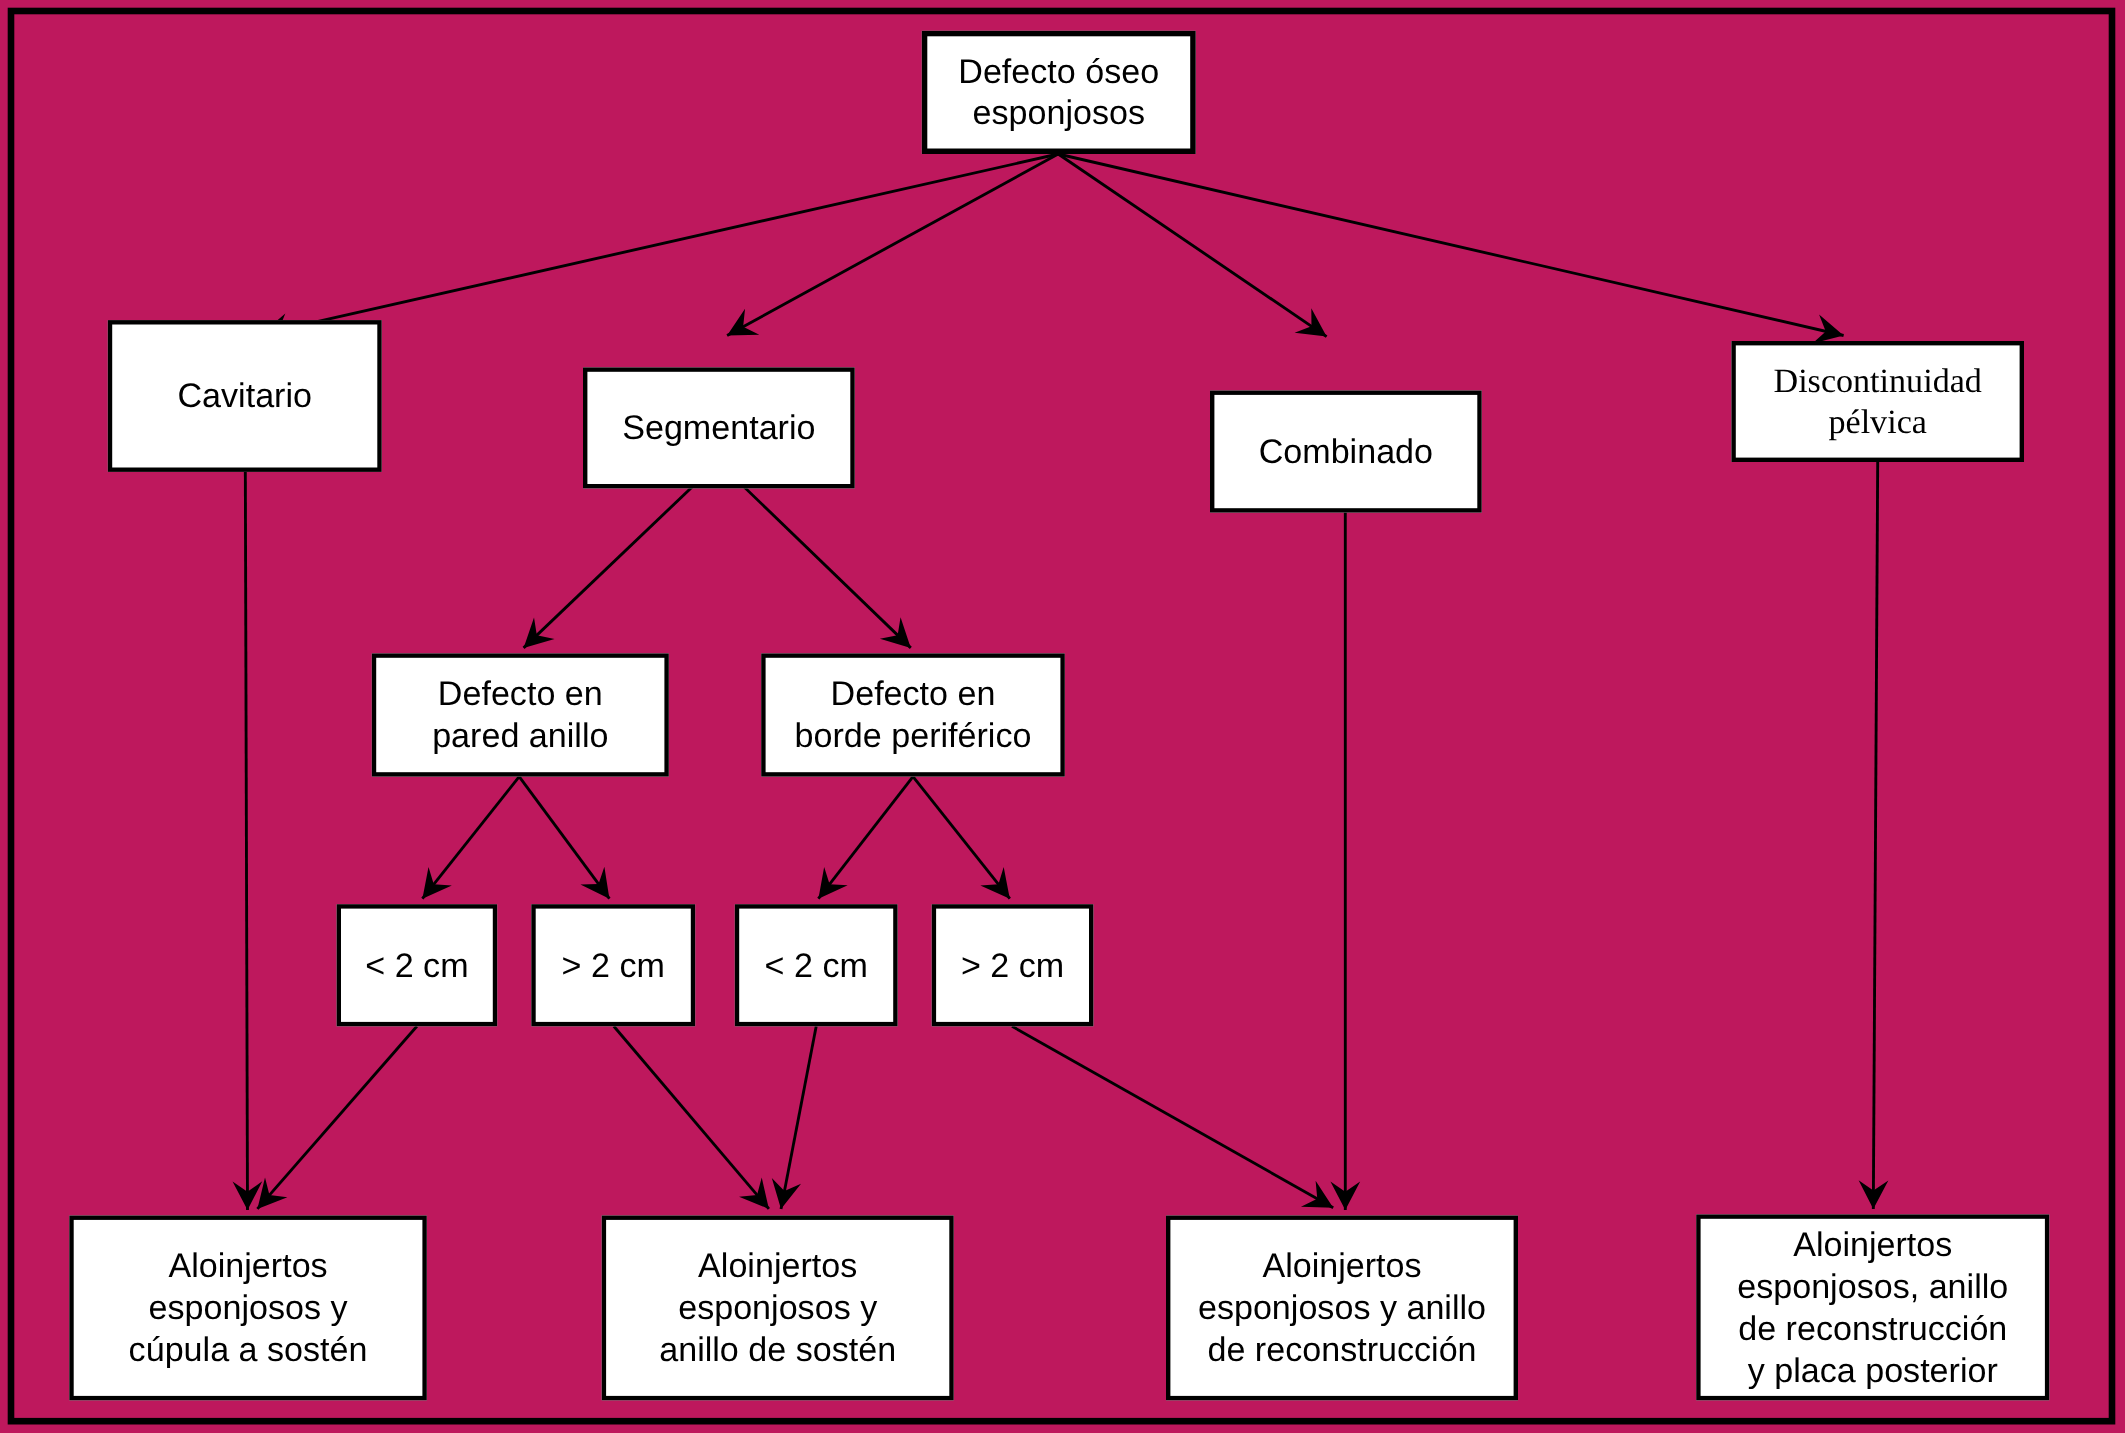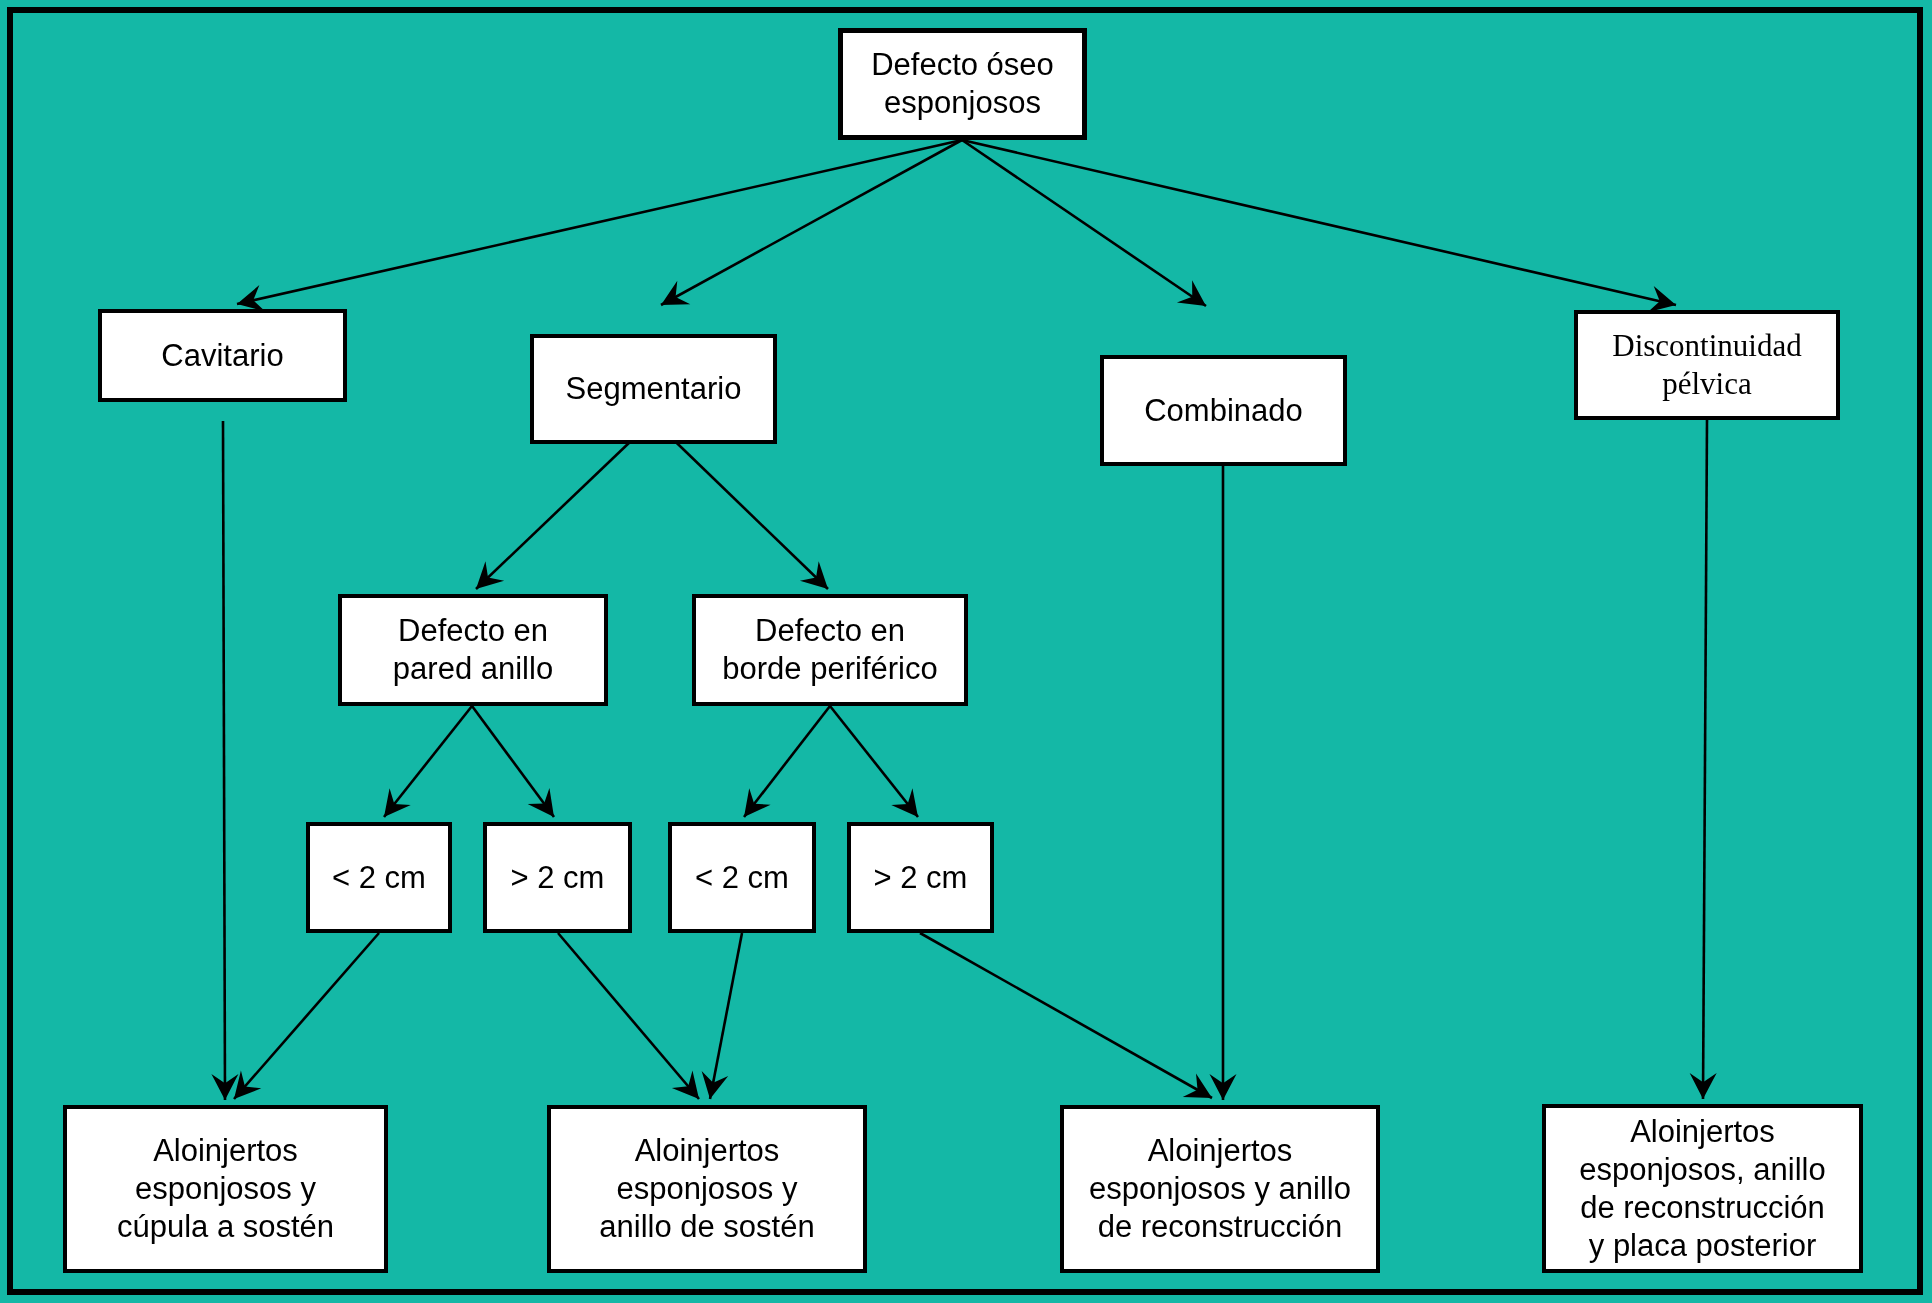--- a/index.html
+++ b/index.html
@@ -1,20 +1,20 @@
 <!DOCTYPE html>
 <html><head>
 <meta charset="utf-8">
 <style>
   html, body { margin: 0; padding: 0; background: #ffffff; }
   .canvas {
     position: relative;
     width: 1932px;
     height: 1303px;
-    background: #14b8a6;
+    background: #be185d;
     font-family: "Liberation Sans", sans-serif;
     color: #000000;
     overflow: hidden;
   }
   .frame {
     position: absolute;
     left: 7px; top: 7px; right: 9px; bottom: 8px;
     border: 6px solid #000000;
     pointer-events: none;
   }
@@ -69,21 +69,21 @@
       <line x1="742" y1="933" x2="710" y2="1099" marker-end="url(#arrowhead)"></line>
       <line x1="920" y1="933" x2="1212" y2="1098" marker-end="url(#arrowhead)"></line>
       <line x1="1223" y1="422" x2="1223" y2="1100" marker-end="url(#arrowhead)"></line>
       <line x1="1707" y1="420" x2="1703" y2="1099" marker-end="url(#arrowhead)"></line>
     </svg>
   <div id="nodes">
       <div class="node thick" style="left: 838px; top: 28px; width: 249px; height: 112px;">
         <div class="ln">Defecto óseo</div>
         <div class="ln">esponjosos</div>
       </div>
-      <div class="node" style="left: 98px; top: 309px; width: 249px; height: 93px;">
+      <div class="node" style="left: 98px; top: 291px; width: 249px; height: 138px;">
         <div class="ln">Cavitario</div>
       </div>
       <div class="node" style="left: 530px; top: 310px; width: 247px; height: 110px; margin-top: 24px;">
         <div class="ln">Segmentario</div>
       </div>
       <div class="node" style="left: 1100px; top: 311px; width: 247px; height: 111px; margin-top: 44px;">
         <div class="ln">Combinado</div>
       </div>
       <div class="node" style="left: 1574px; top: 310px; width: 266px; height: 110px; font-family: Liberation Serif, serif;">
         <div class="ln">Discontinuidad</div>

